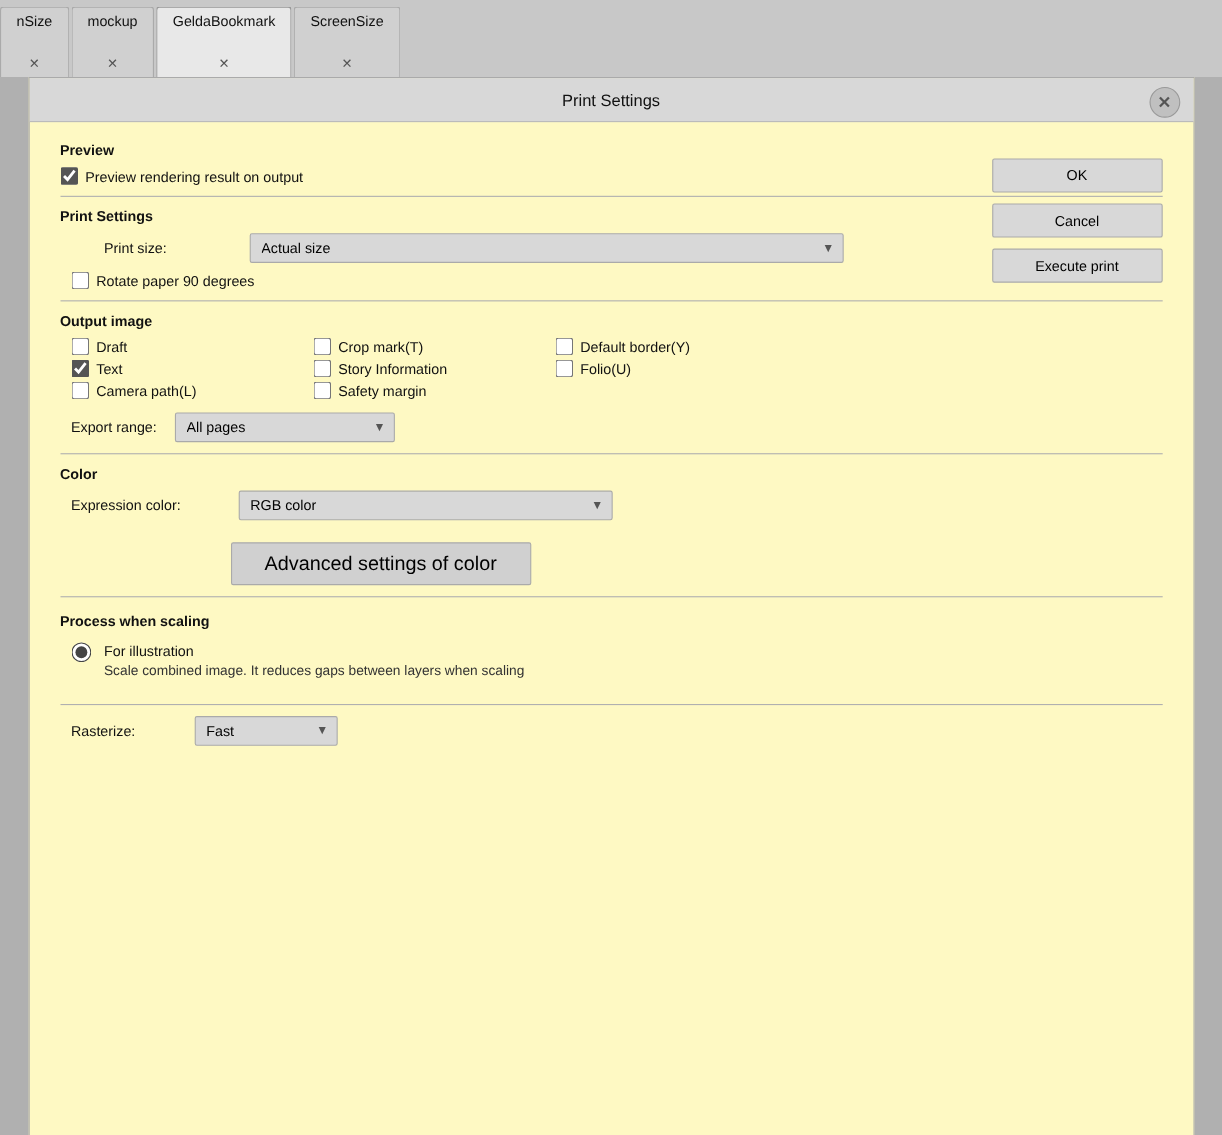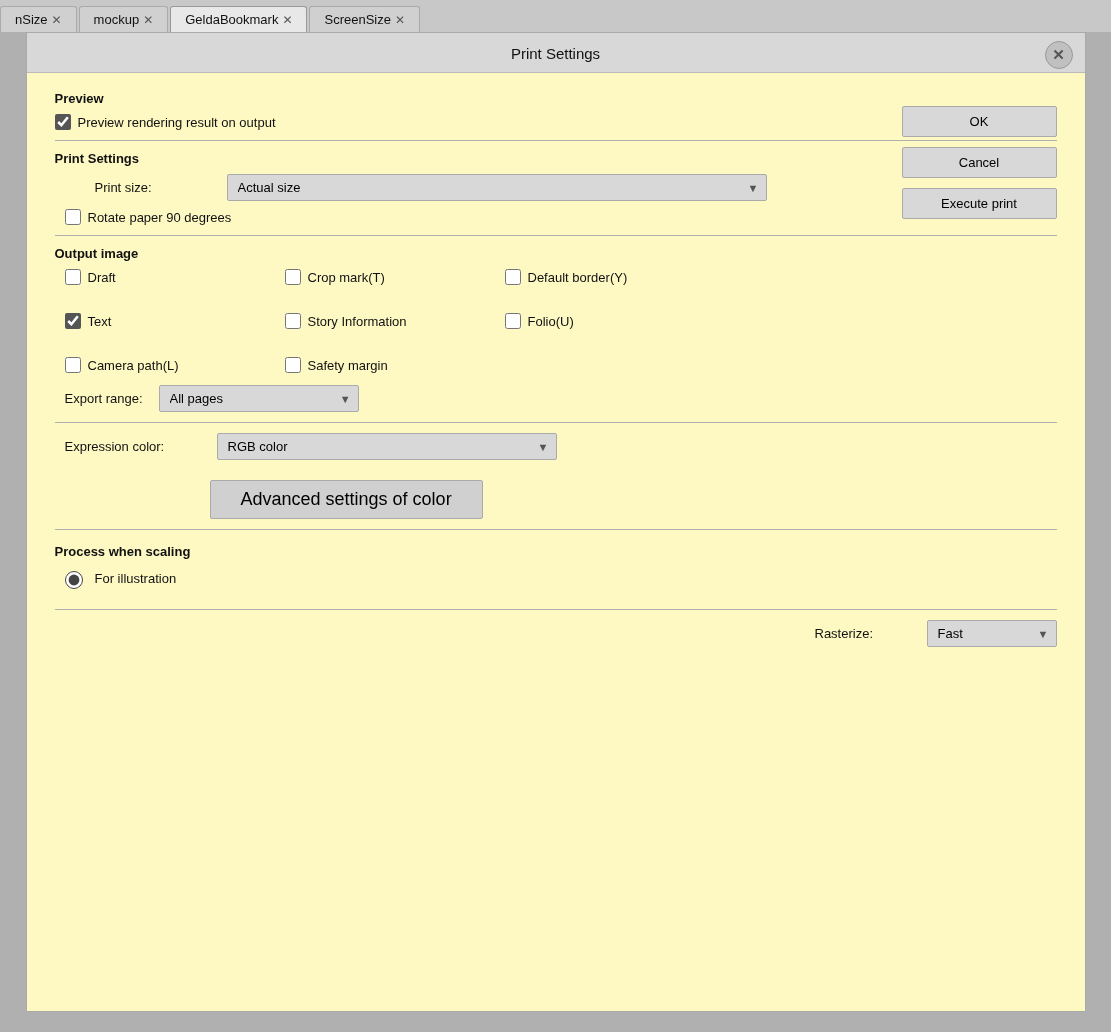--- a/index.html
+++ b/index.html
@@ -17,22 +17,23 @@
     }
     .tab {
       display: flex;
       align-items: center;
       padding: 5px 14px 5px 14px;
       background: #d0d0d0;
       border: 1px solid #aaa;
       border-bottom: none;
       cursor: pointer;
       font-size: 13px;
-      gap: 4px;
+      gap: 24px;
       border-radius: 3px 3px 0 0;
+      flex-direction: column;
     }
     .tab.active {
       background: #e8e8e8;
       border-color: #999;
       font-weight: 500;
     }
     .tab .close-x {
       font-size: 12px;
       color: #555;
       cursor: pointer;
@@ -158,21 +159,21 @@
     }
     .checkbox-row {
       display: flex;
       align-items: center;
       gap: 7px;
     }
     .output-image-grid {
       display: grid;
       grid-template-columns: 220px 220px 260px;
       grid-template-rows: auto auto;
-      gap: 28px 0;
+      gap: 4px 0;
       margin-top: 8px;
       margin-left: 10px;
     }
     .output-row {
       display: flex;
       align-items: center;
       gap: 7px;
     }
     .color-section {
       margin-top: 10px;
@@ -329,20 +330,21 @@
             <option>Current page</option>
             <option>Selection</option>
           </select>
         </div>
       </div>
     </div>
 
     <hr class="divider">
 
     <div class="color-section">
+      <div class="section-label">Color</div>
       <div class="row" style="margin-left:10px; margin-top:8px;">
         <span style="min-width:140px;">Expression color:</span>
         <div class="select-wrapper">
           <select class="expression-color-select">
             <option>RGB color</option>
             <option>CMYK color</option>
             <option>Grayscale</option>
           </select>
         </div>
       </div>
@@ -353,28 +355,29 @@
 
     <hr class="divider">
 
     <div class="process-section">
       <div class="section-label">Process when scaling</div>
 
       <div class="radio-option" style="margin-left:10px; margin-top:12px;">
         <input type="radio" id="for-illustration" name="scaling" checked="" style="">
         <div>
           <label for="for-illustration" style="font-weight:500;">For illustration</label>
-        </div>
-      </div>
-
-    </div>
-
-    <hr class="divider">
-
-    <div class="row" style="margin-top:10px; justify-content:flex-end;">
+          <div class="radio-description">Scale combined image. It reduces gaps between layers when scaling</div>
+        </div>
+      </div>
+
+    </div>
+
+    <hr class="divider">
+
+    <div class="row" style="margin-top:10px; margin-left:10px;">
       <span style="min-width:100px;">Rasterize:</span>
       <div class="select-wrapper">
         <select class="rasterize-select">
           <option>Fast</option>
           <option>Quality</option>
           <option>Best</option>
         </select>
       </div>
     </div>
 

